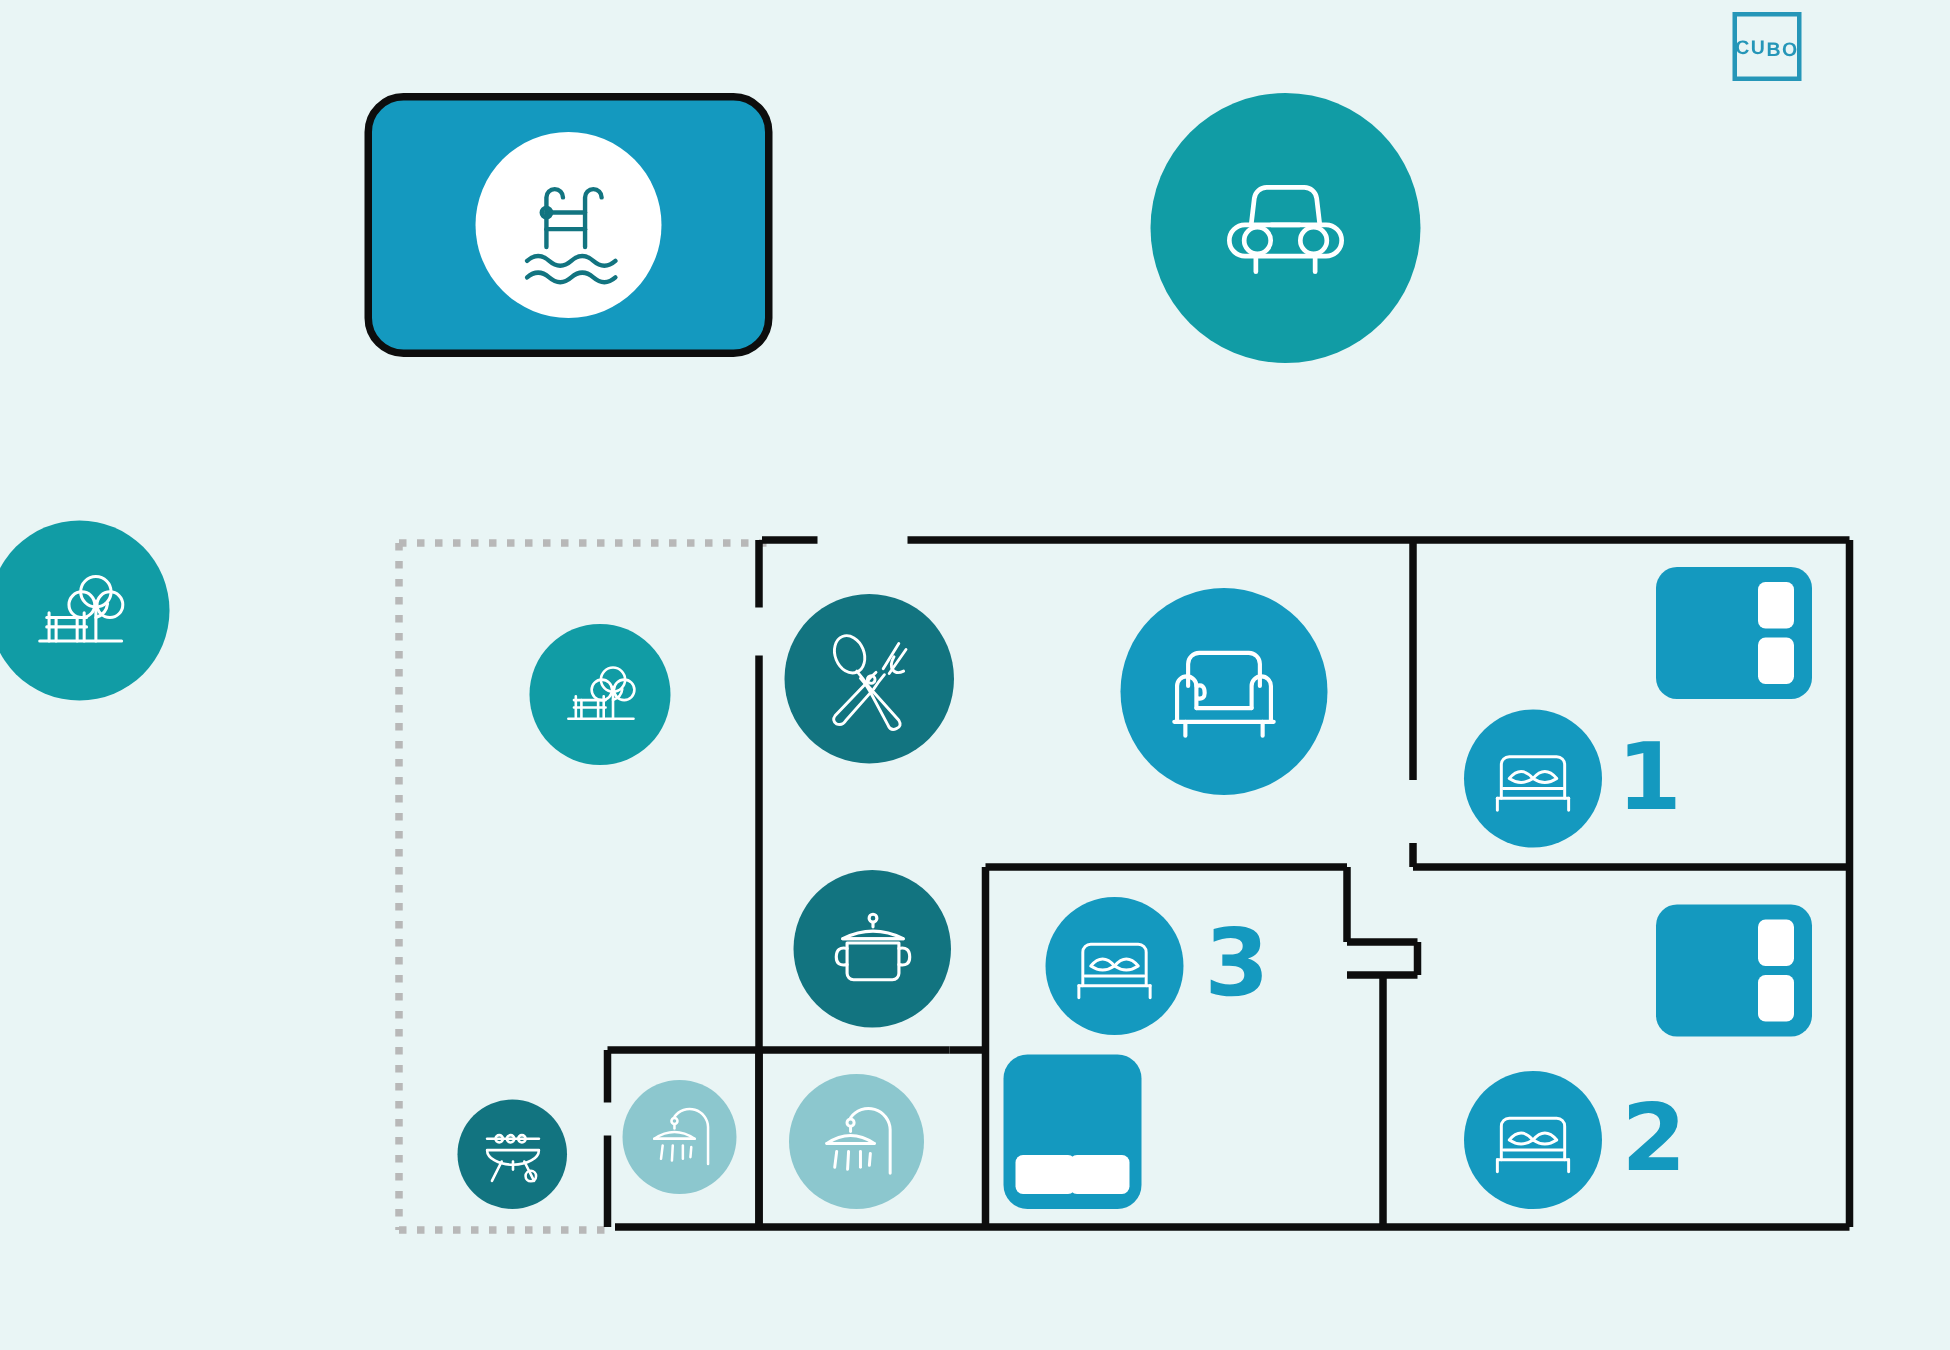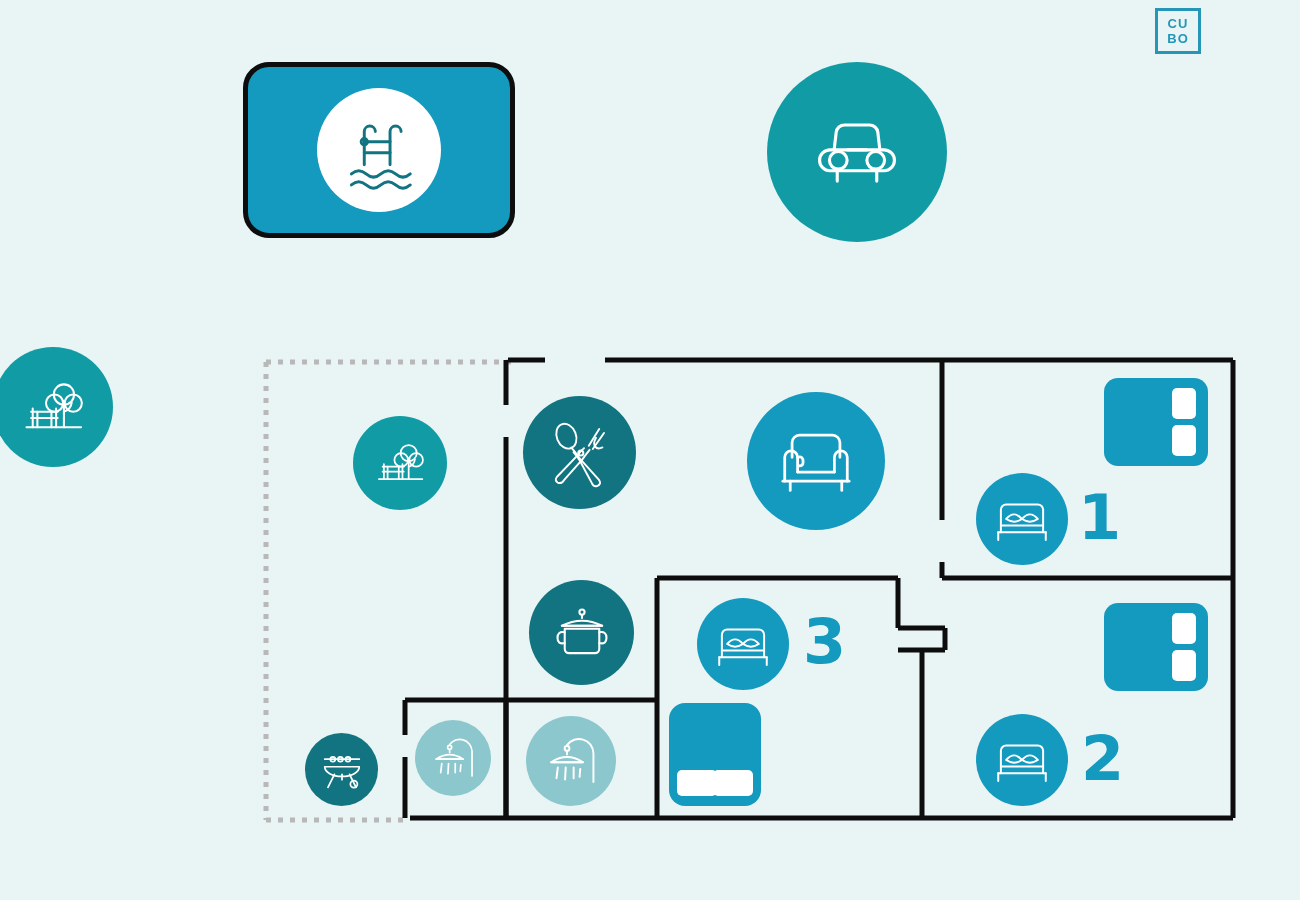--- a/index.html
+++ b/index.html
@@ -38,21 +38,21 @@
 
   
   .logo{
     position:absolute;
     display:flex;align-items:center;gap:12px;
   }
   .logo-mark{
     width:46px;height:46px;
     border:3px solid #2596b8;
     box-sizing:border-box;
-    display:flex;flex-direction:column;
+    display:flex;flex-direction:row;
     align-items:center;justify-content:center;
     line-height:1;
   }
   .logo-mark span{
     font-size:13px;font-weight:bold;color:#2596b8;
     letter-spacing:1px;display:block;
   }
   .logo-mark span+span{margin-top:2px;text-align:center;}
   .logo-text{
     color:#2596b8;font-weight:bold;font-size:15px;

